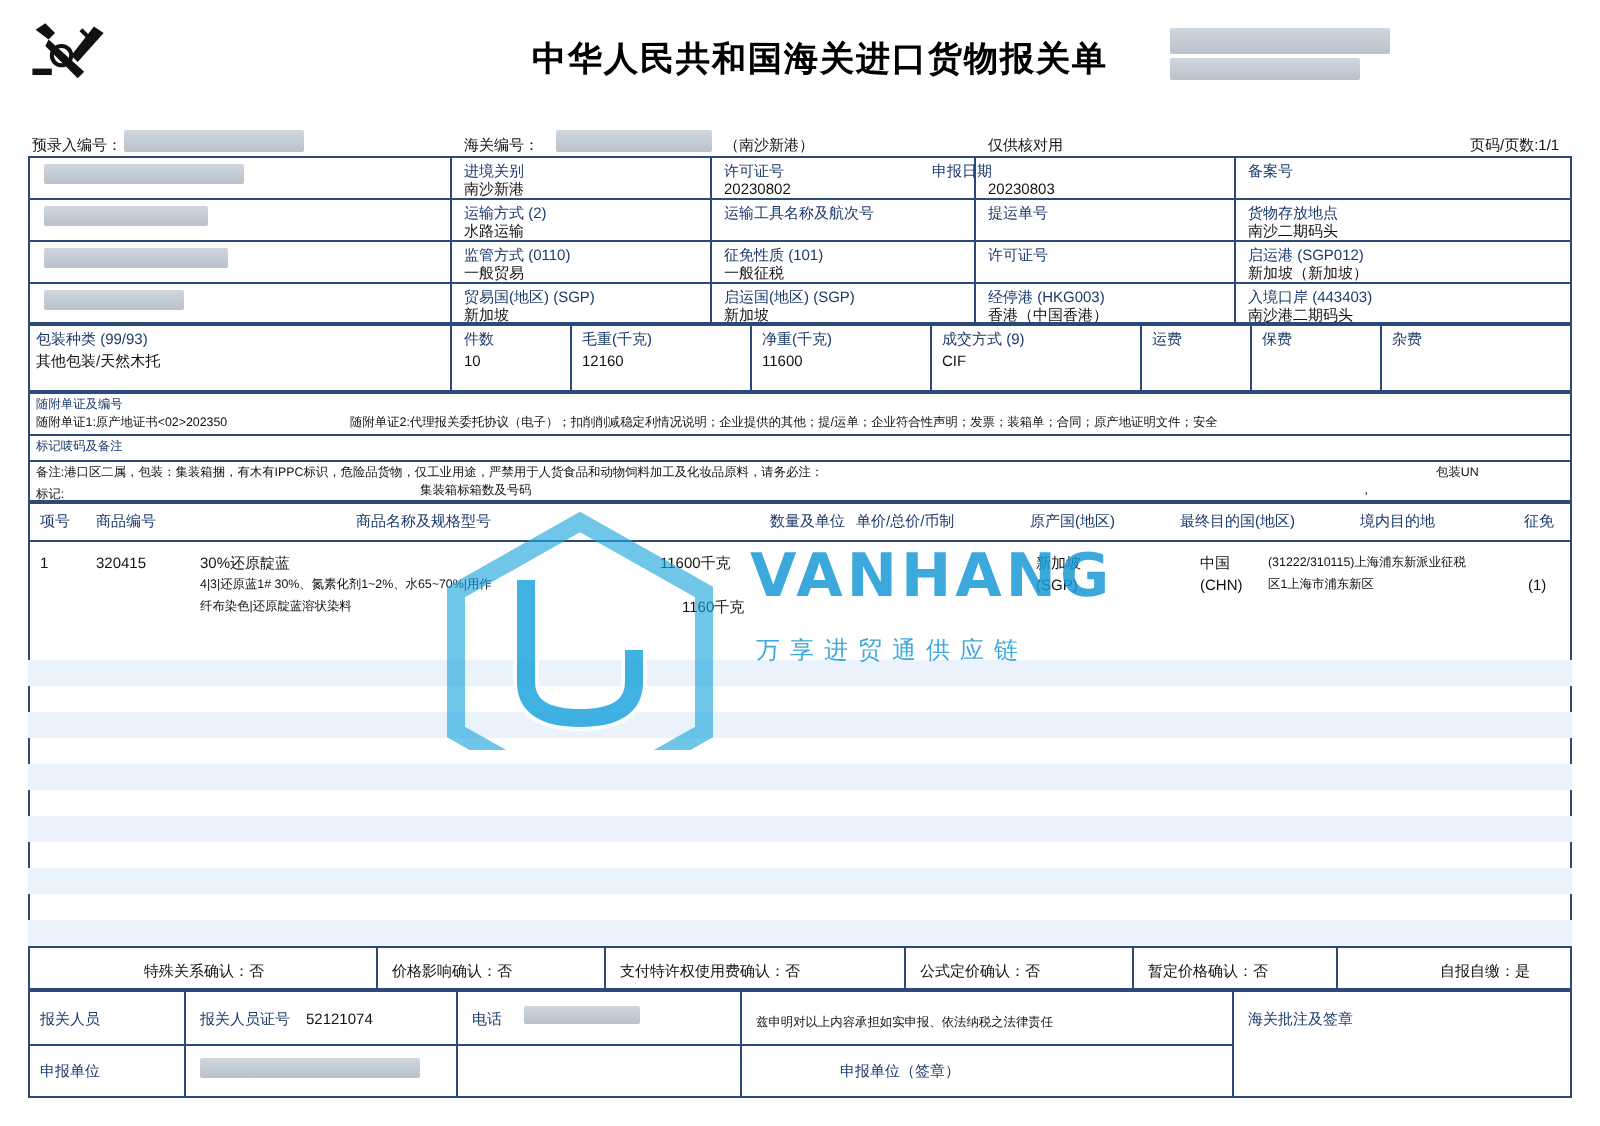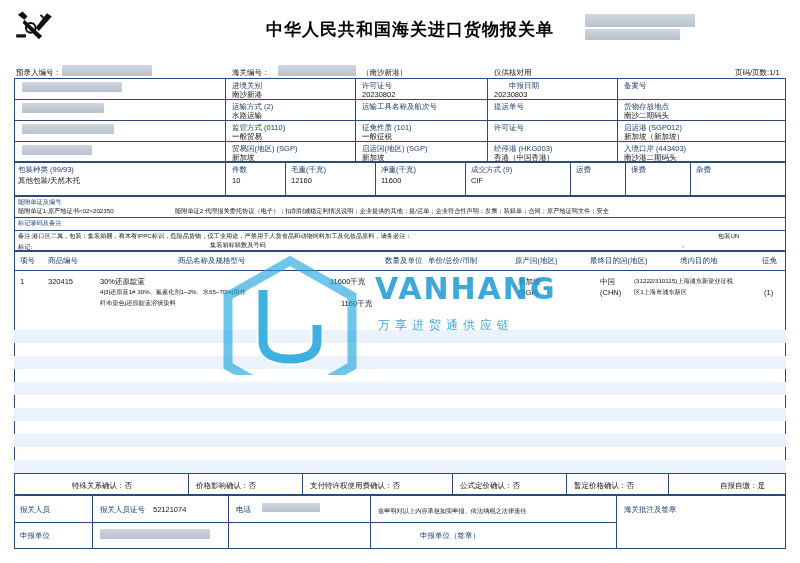--- a/index.html
+++ b/index.html
@@ -75,21 +75,21 @@
   <div class="bline" style="left:617px;top:78px;width:0.8px;height:84px;"></div>
 
   <div class="bline" style="left:14px;top:99px;width:772px;height:0.8px;"></div>
   <div class="bline" style="left:14px;top:120px;width:772px;height:0.8px;"></div>
   <div class="bline" style="left:14px;top:141px;width:772px;height:0.8px;"></div>
 
   <div class="txt lbl" style="left:232px;top:81px;">进境关别</div>
   <div class="txt val" style="left:232px;top:90px;">南沙新港</div>
   <div class="txt lbl" style="left:362px;top:81px;">许可证号</div>
   <div class="txt val" style="left:362px;top:90px;">20230802</div>
-  <div class="txt lbl" style="left:509px;top:81px;text-align:center;">申报日期</div>
+  <div class="txt lbl" style="left:466px;top:81px;text-align:center;">申报日期</div>
   <div class="txt val" style="left:494px;top:90px;">20230803</div>
   <div class="txt lbl" style="left:624px;top:81px;">备案号</div>
   <div class="txt val" style="left:624px;top:90px;"></div>
 
   <div class="txt lbl" style="left:232px;top:102px;">运输方式 (2)</div>
   <div class="txt val" style="left:232px;top:111px;">水路运输</div>
   <div class="txt lbl" style="left:362px;top:102px;">运输工具名称及航次号</div>
   <div class="txt lbl" style="left:494px;top:102px;">提运单号</div>
   <div class="txt lbl" style="left:624px;top:102px;">货物存放地点</div>
   <div class="txt val" style="left:624px;top:111px;">南沙二期码头</div>

